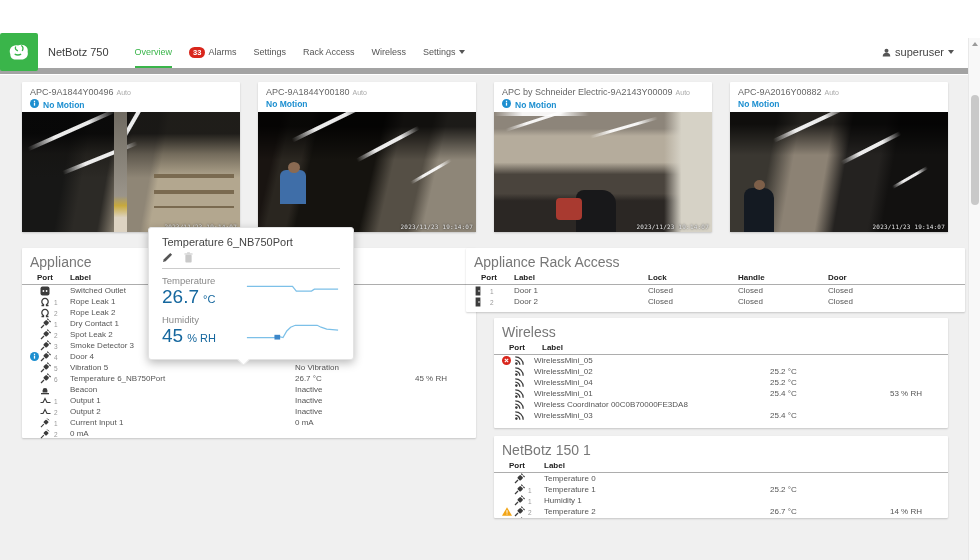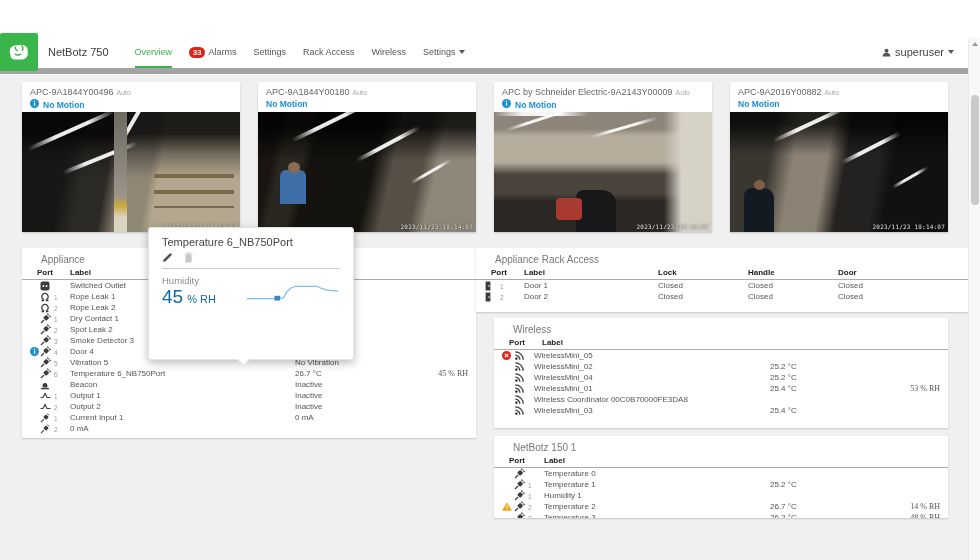--- a/index.html
+++ b/index.html
@@ -73,36 +73,36 @@
   .cam4 .cam-img { background:
     linear-gradient(180deg, rgba(0,0,0,.75) 0 10%, rgba(0,0,0,0) 36%),
     linear-gradient(100deg, #3a3731 0 20%, #8c8274 30% 44%, #242220 52% 66%, #121110 72% 100%); }
   .cam4 .s1 { top:10px; left:40px; transform:rotate(-25deg); width:80px; }
   .cam4 .s2 { top:34px; left:108px; transform:rotate(-27deg); width:66px; }
   .cam4 .s3 { top:64px; left:160px; transform:rotate(-30deg); width:40px; height:3px; }
   .cam4 .a1 { left:14px; top:76px; width:30px; height:44px; background:#141a22; border-radius:8px 10px 0 0; }
   .cam4 .a2 { left:24px; top:68px; width:11px; height:10px; background:#7d5f49; border-radius:50%; }
 
   
-  .panel-title { padding:6px 19px 2px; font-size:10px; color:#777; }
+  .panel-title { padding:6px 8px 2px; font-size:14px; color:#777; }
   .thead { display:grid; font-size:8px; font-weight:bold; color:#222;
     padding:1px 8px 2px; border-bottom:1px solid #adadad; }
   .trow { display:grid; font-size:8px; color:#555; padding:0 8px; height:11px;
     line-height:11px; align-items:center; cursor:pointer; }
   .trow span { white-space:nowrap; overflow:hidden; }
   .cell-ic { display:flex; align-items:center; }
   .pnum { font-size:6.5px; color:#999; padding-top:2px; }
-  .val2 { text-align:right;font-family:Liberation Serif, serif; }
+  .val2 { text-align:left; }
 
   .appliance-card { left:22px; top:248px; width:454px; height:190px; }
   .appliance-card .thead { grid-template-columns:40px 225px 120px 1fr; }
   .appliance-card .thead .h-port { padding-left:7px; }
   .appliance-card .trow { grid-template-columns:10px 14px 16px 225px 120px 1fr; }
 
-  .rack-card { left:476px; top:248px; width:499px; height:64px; }
+  .rack-card { left:466px; top:248px; width:499px; height:64px; }
   .rack-card .thead { grid-template-columns:40px 134px 90px 90px 1fr; }
   .rack-card .thead .h-port { padding-left:7px; }
   .rack-card .trow { grid-template-columns:16px 24px 134px 90px 90px 1fr; }
 
   .wireless-card { left:494px; top:318px; width:454px; height:110px; }
   .wireless-card .thead { grid-template-columns:40px 1fr; }
   .wireless-card .thead .h-port { padding-left:7px; }
   .wireless-card .trow { grid-template-columns:12px 20px 236px 120px 1fr; }
 
   .nb150-card { left:494px; top:436px; width:454px; height:82px; overflow:hidden; }
@@ -716,20 +716,32 @@
     <span class="abtn">
       <svg width="9" height="11" viewBox="0 0 10 12">
         <rect x="1.5" y="3" width="7" height="8.5" rx="1" fill="#c9c9c9"></rect>
         <rect x="0.5" y="1.5" width="9" height="1.2" fill="#c9c9c9"></rect>
         <rect x="3.5" y="0.3" width="3" height="1.2" fill="#c9c9c9"></rect>
         </svg>
     </span>
   </div>
   <div class="popup-divider"></div>
   <div id="metrics-mount">
+  <div class="metric">
+    <div>
+      <div class="metric-label">Temperature</div>
+      <div class="metric-valrow">
+        <span class="metric-value">26.7</span>
+        <span class="metric-unit">°C</span>
+      </div>
+    </div>
+    <svg viewBox="0 0 100 26">
+          <polyline points="2,7 50,7 54,12 70,12 73,10 98,10" fill="none" stroke="#7cc0e8" stroke-width="1.3"></polyline>
+        </svg>
+  </div>
 
   <div class="metric">
     <div>
       <div class="metric-label">Humidity</div>
       <div class="metric-valrow">
         <span class="metric-value">45</span>
         <span class="metric-unit">% RH</span>
       </div>
     </div>
     <svg viewBox="0 0 100 26">

